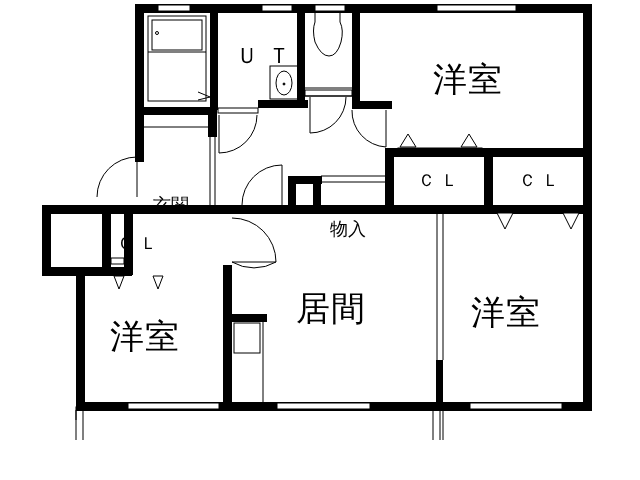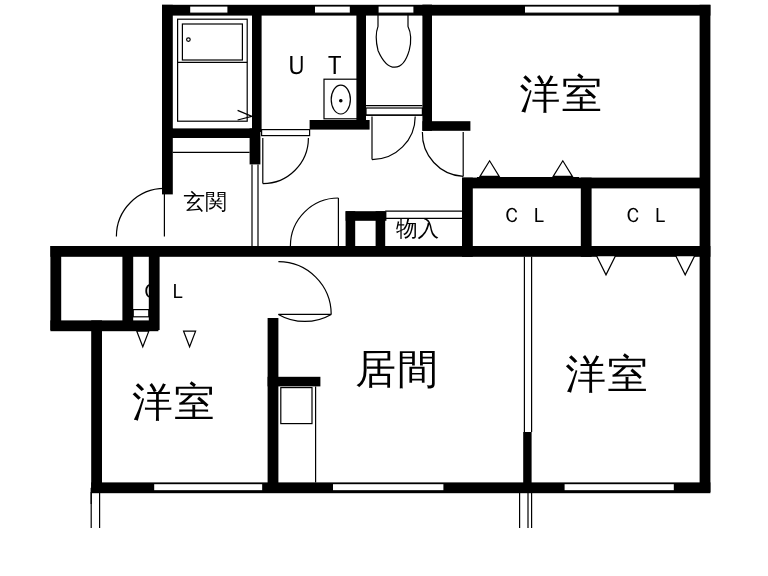--- a/index.html
+++ b/index.html
@@ -1,20 +1,20 @@
 <!DOCTYPE html>
 <html><head>
 <meta charset="utf-8">
 <style>
   html, body { margin:0; padding:0; background:#ffffff; }
   #plan { position:relative; width:640px; height:440px; background:#ffffff; overflow:hidden;padding-left:36px; }
   #plan svg.base { position:absolute; left:0; top:0; }
   .label { position:absolute; color:#000; font-family:"DejaVu Sans","Liberation Sans",sans-serif; white-space:nowrap; line-height:1; }
   .big { font-size:34px; letter-spacing:1px; }
-  .mid { font-size:18px; }
+  .mid { font-size:18px;margin-top:36px; }
   .cl { font-size:17px; letter-spacing:6px;text-align:right; }
   .ut { font-size:22px; letter-spacing:10px; }
   .balc { font-size:18px; letter-spacing:3px; }
 </style>
 </head>
 <body>
 
 <div id="plan">
   <svg class="base" width="640" height="480" viewBox="0 0 640 480">
 
@@ -164,17 +164,17 @@
       <line x1="305" y1="96" x2="352" y2="96"></line>
     </g>
   </svg>
 
   <div class="label big" style="left:433px;top:62px;">洋室</div>
   <div class="label big" style="left:471px;top:295px;">洋室</div>
   <div class="label big" style="left:110px;top:319px;">洋室</div>
   <div class="label big" style="left:296px;top:291px;text-align:center;">居間</div>
   <div class="label ut" style="left:236px;top:45px;">ＵＴ</div>
   <div class="label mid" style="left:153px;top:160px;">玄関</div>
-  <div class="label mid" style="left:330px;top:184px;font-family:Liberation Mono, monospace;">物入</div>
+  <div class="label mid" style="left:330px;top:184px;">物入</div>
   <div class="label cl" style="left:418px;top:172px;">ＣＬ</div>
   <div class="label cl" style="left:519px;top:172px;">ＣＬ</div>
   <div class="label cl" style="left:117px;top:235px;">ＣＬ</div>
 </div>
 
 </body></html>

